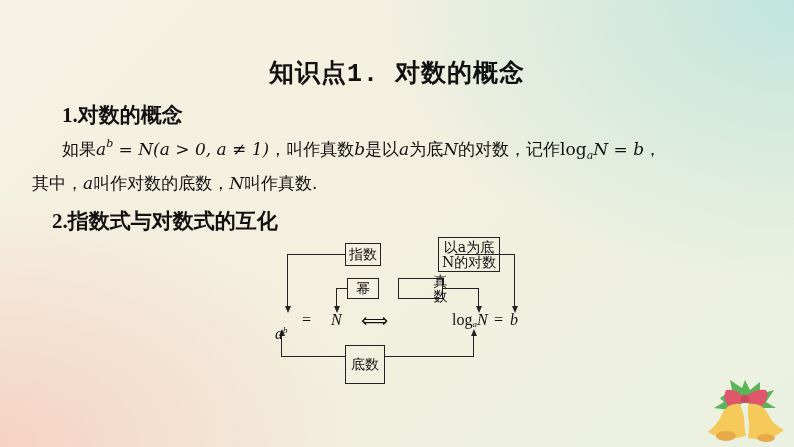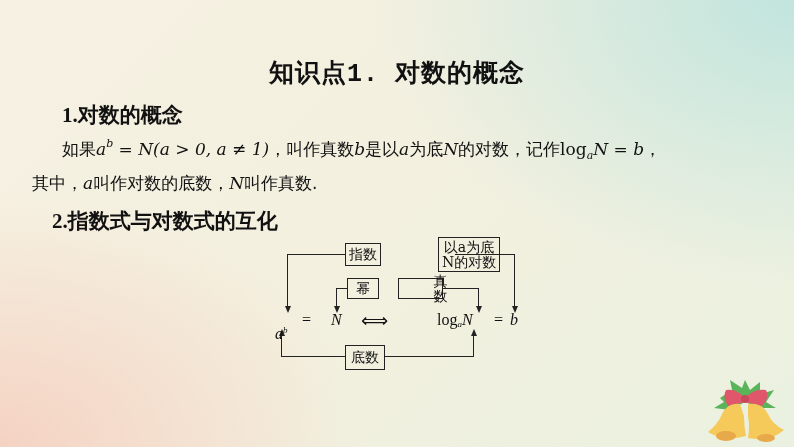--- a/index.html
+++ b/index.html
@@ -60,21 +60,21 @@
 
 <div>
 
   <div class="dbox" style="left:345px; top:243px; width:36px; height:23px;">指数</div>
   <div class="dbox" style="left:393px; top:237px; width:62px; height:35px; flex-direction:column;margin-left:45px;">
     <span>以a为底</span>
     <span>N的对数</span>
   </div>
   <div class="dbox" style="left:347px; top:278px; width:32px; height:21px;">幂</div>
   <div class="dbox" style="left:398px; top:278px; width:45px; height:21px;padding-left:40px;">真数</div>
-  <div class="dbox" style="left:345px; top:345px; width:40px; height:25px;">底数</div>
+  <div class="dbox" style="left:345px; top:345px; width:40px; height:39px;">底数</div>
 
   <div class="line" style="left:287px; top:254px; width:58px; height:1.2px;"></div>
   <div class="line" style="left:287px; top:254px; width:1.2px; height:54px;"></div>
   <div class="arrow-down" style="left:284.5px; top:306px;"></div>
 
   <div class="line" style="left:336px; top:288px; width:11px; height:1.2px;"></div>
   <div class="line" style="left:336px; top:288px; width:1.2px; height:20px;"></div>
   <div class="arrow-down" style="left:333.5px; top:306px;"></div>
 
   <div class="line" style="left:443px; top:288px; width:36px; height:1.2px;"></div>
@@ -91,21 +91,21 @@
   <div class="line" style="left:385px; top:356px; width:89px; height:1.2px;"></div>
   <div class="line" style="left:473px; top:334px; width:1.2px; height:23px;"></div>
   <div class="arrow-up" style="left:470.5px; top:329px;"></div>
 
   <div class="eqtext" style="left:275px; top:325px;">
     <i>a</i><sup style="font-size:9px; vertical-align:6px;"><i>b</i></sup>
   </div>
   <div class="eqtext" style="left:302px; top:311px;">=</div>
   <div class="eqtext" style="left:331px; top:311px;"><i>N</i></div>
   <div class="eqtext" style="left:361px; top:309px; font-size:19px;">⟺</div>
-  <div class="eqtext" style="left:437px; top:311px;">
+  <div class="eqtext" style="left:452px; top:311px;">
     <span>log</span><sub style="font-size:9px; vertical-align:-2px;"><i>a</i></sub><i>N</i>
   </div>
   <div class="eqtext" style="left:494px; top:311px;">=</div>
   <div class="eqtext" style="left:510px; top:311px;"><i>b</i></div>
 </div>
 
 <div class="abs" style="left:700px; top:368px; width:90px; height:76px;">
   <svg width="90" height="76" viewBox="0 0 90 76">
 
     <path d="M20 30 L32 22 L30 12 L42 20 L45 12 L50 22 L60 14 L60 26 L74 22 L66 34 L76 40 L60 40 L45 34 L30 42 L14 40 L24 34 Z" fill="#5bb35a"></path>

